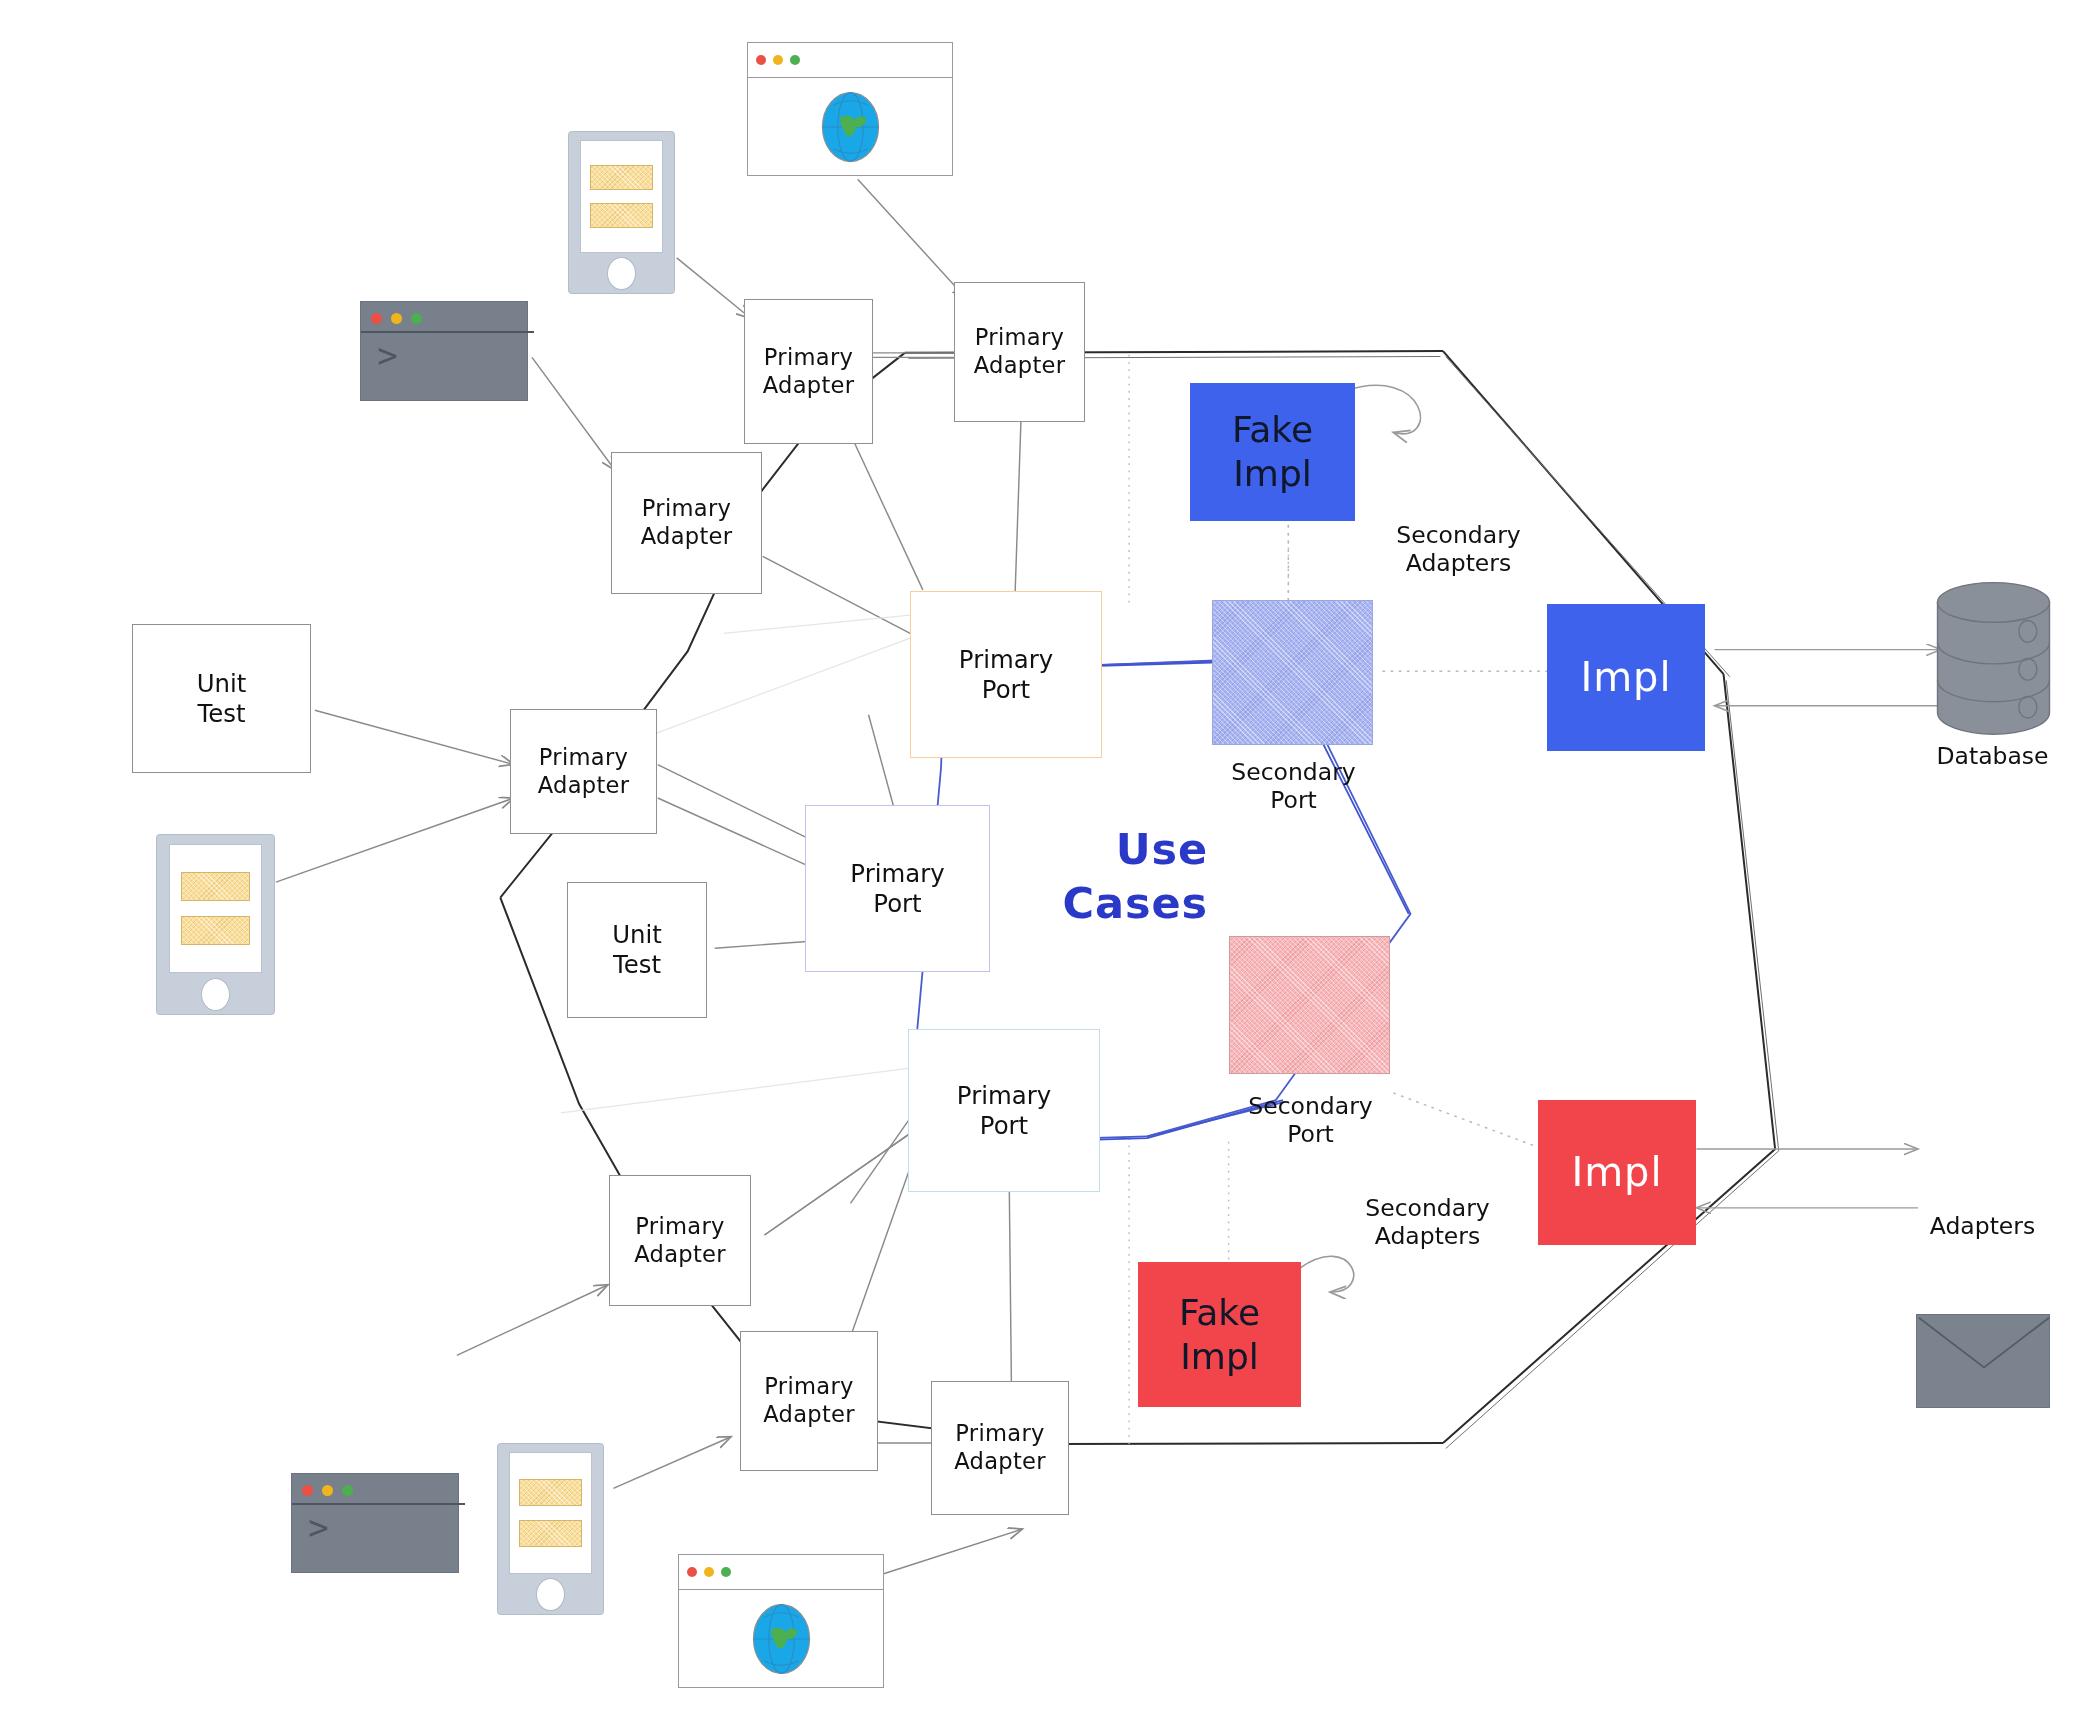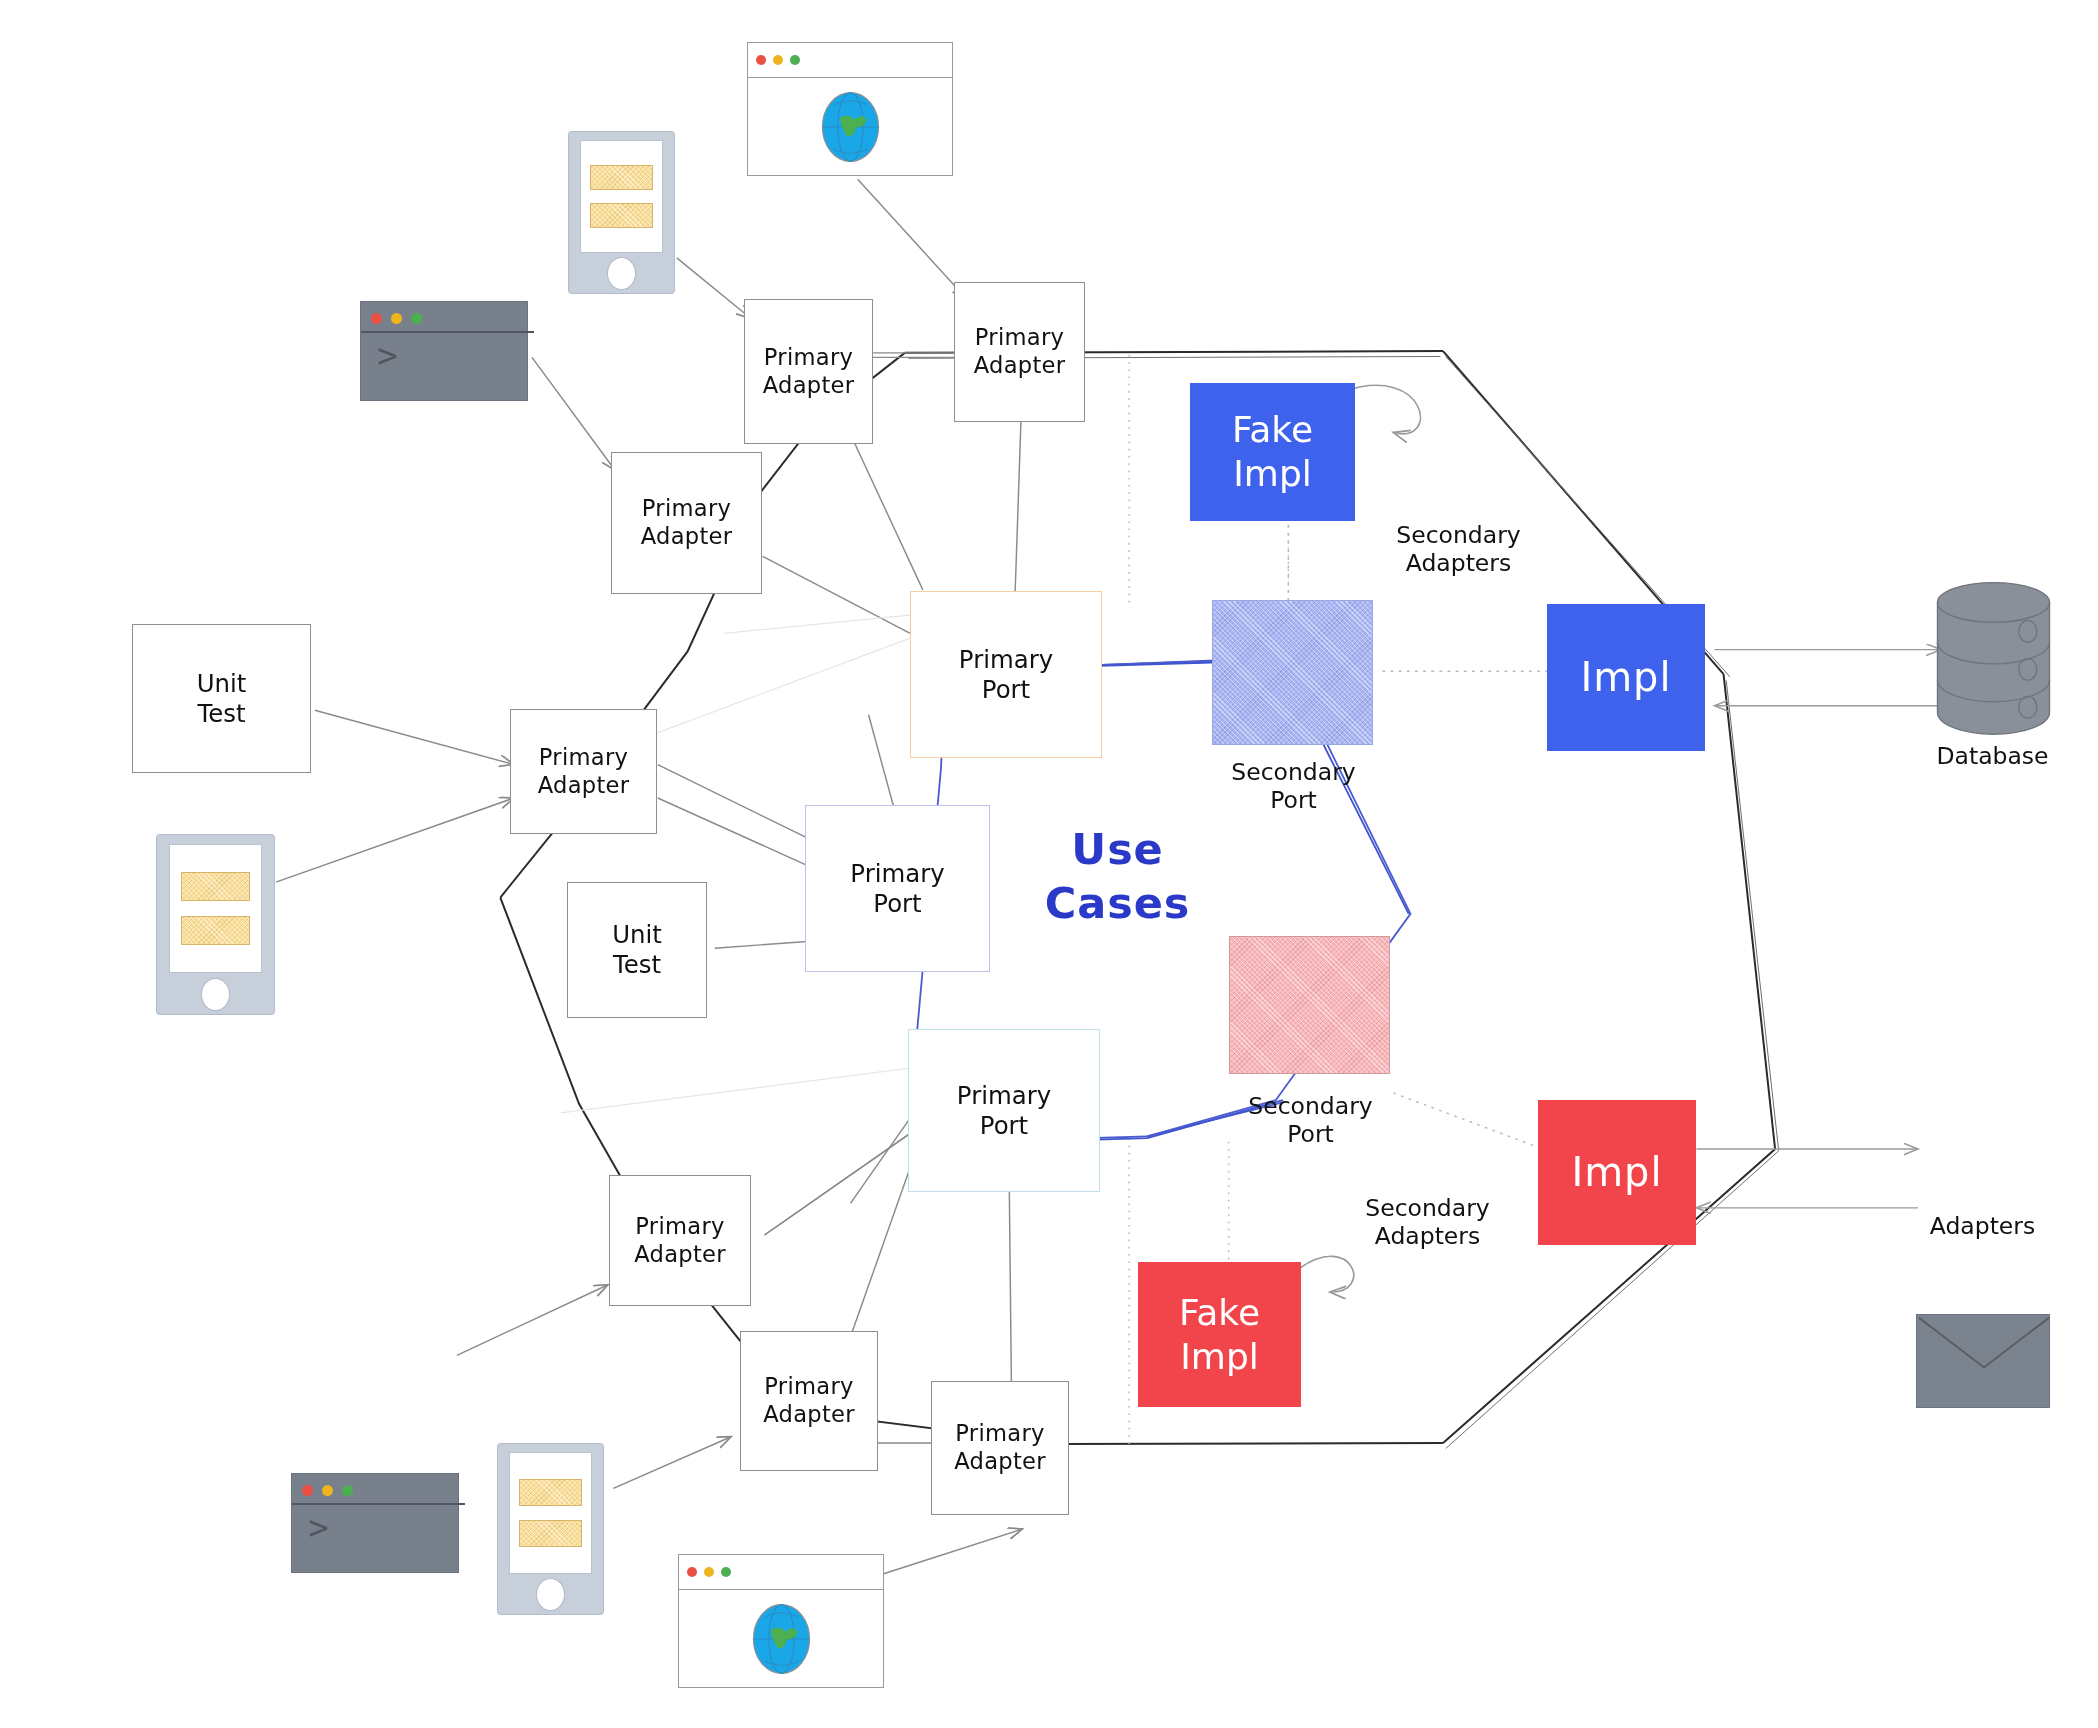--- a/index.html
+++ b/index.html
@@ -27,28 +27,28 @@
     border-color:#9aa6e2;}
   .secport.pink{background:#f8b8bb;
     background-image:
       repeating-linear-gradient(45deg,rgba(255,255,255,.45) 0 0.9px,transparent 0.9px 3.6px),
       repeating-linear-gradient(-45deg,rgba(214,120,125,.38) 0 0.9px,transparent 0.9px 3.6px);
     border-color:#cf9a9c;}
 
   .impl{color:#fff;font-size:40px;letter-spacing:0.9px;}
   .impl.blue{background:#3f62ec;}
   .impl.red{background:#f2454b;}
-  .fake{color:#ffffff;font-size:36px;line-height:1.18;}
+  .fake{color:#0f172a;font-size:36px;line-height:1.18;}
   .fake.blue{background:#3f62ec;}
   .fake.red{background:#f2454b;}
 
   .freelabel{position:absolute;color:#111;font-size:23.5px;line-height:1.2;
              text-align:center;white-space:pre-line;}
   .usecases{position:absolute;color:#2b39c8;font-size:43px;line-height:1.25;
-            text-align:center;white-space:pre-line;font-weight:600;letter-spacing:0.9px;}
+            text-align:right;white-space:pre-line;font-weight:600;letter-spacing:0.9px;}
 
   
   .dev{position:absolute;box-sizing:border-box;}
 
   .browser{background:#fff;border:1.4px solid #9a9a9a;}
   .browser .bar{height:26%;border-bottom:1.4px solid #9a9a9a;position:relative;}
   .browser .dots{position:absolute;left:8.1px;top:50%;transform:translateY(-50%);
                  display:flex;gap:7.2px;}
   .browser .dots i{width:10px;height:10px;border-radius:50%;display:block;}
   .browser .body{height:74%;display:flex;align-items:center;justify-content:center;}

